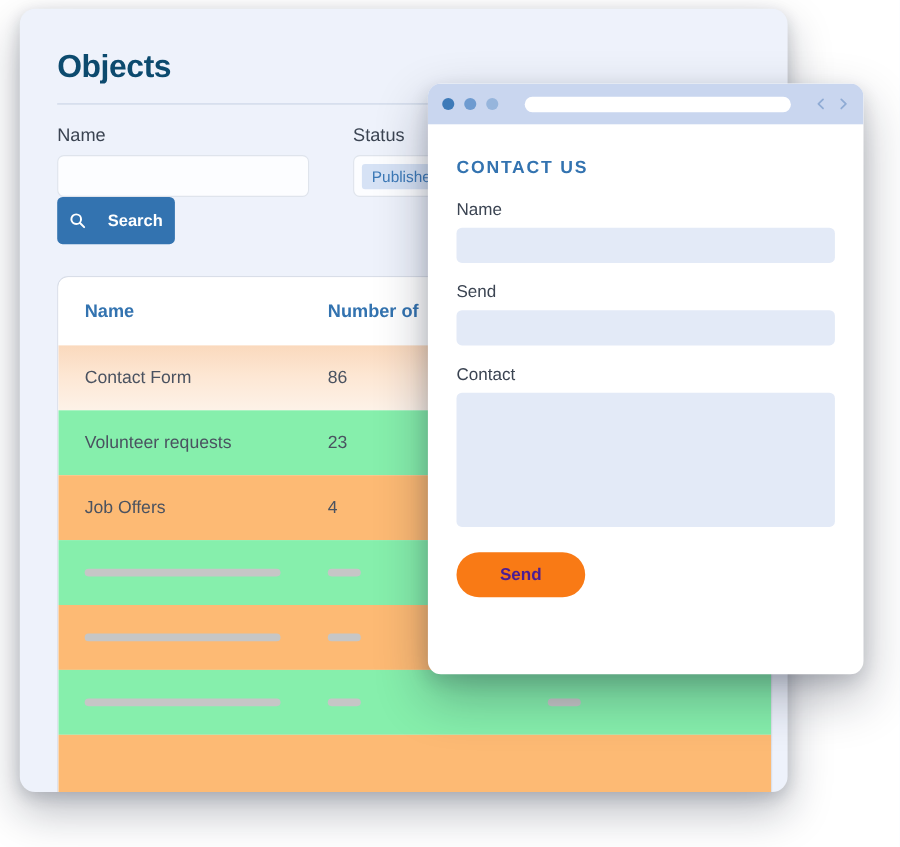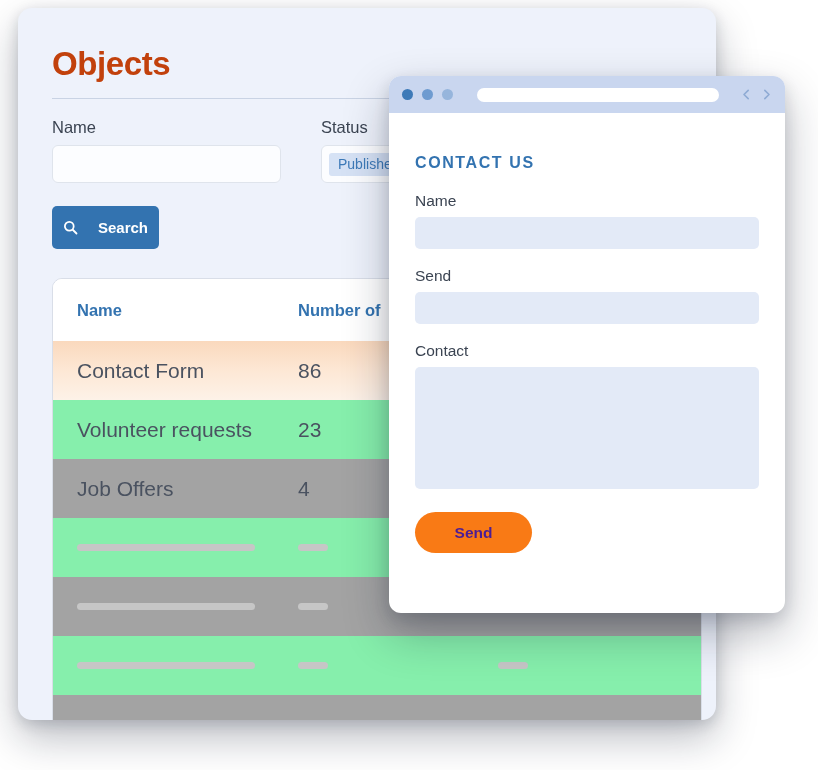--- a/index.html
+++ b/index.html
@@ -31,23 +31,23 @@
     box-shadow: 0 18px 40px rgba(15, 23, 42, 0.28),
                 0 4px 14px rgba(15, 23, 42, 0.16);
     overflow: hidden;
   }
 
   .objects-inner {
     padding: 38px 34px 0 34px;
   }
 
   .page-title {
-    font-size: 33px;
+    font-size: 29px;
     font-weight: 700;
-    color: #c2410c;
+    color: #0c4a6e;
     letter-spacing: -0.4px;
     line-height: 1.1;
   }
 
   .title-rule {
     margin-top: 16px;
     height: 1px;
     background: #c9d3e4;
   }
 
@@ -103,21 +103,20 @@
   }
   .chip-x {
     font-size: 13px;
     color: #3d7ab8;
     line-height: 1;
     cursor: pointer;
   }
 
   
   .search-btn {
-    margin-top: 23px;
     height: 43px;
     width: 107px;
     background: #3373b0;
     border: none;
     border-radius: 5px;
     color: #ffffff;
     font-size: 15px;
     font-weight: 700;
     display: inline-flex;
     align-items: center;
@@ -154,26 +153,26 @@
   .col-name   { width: 245px; padding-left: 24px; }
   .col-number { width: 200px; }
   .col-third  { flex: 1; }
 
   .tr {
     display: flex;
     align-items: center;
     height: 59px;
   }
   .tr .td {
-    font-size: 21px;
+    font-size: 16px;
     color: #4a5260;
     line-height: 1;
   }
   .row-white { background: #86efac; }
-  .row-alt   { background: #a3a3a3; }
+  .row-alt   { background: #fdba74; }
   .row-hl {
     background: linear-gradient(180deg, #fad9bd 0%, #fde7d4 48%, #fdf2e8 100%);
   }
 
   
   .sk {
     height: 7px;
     border-radius: 4px;
     background: #c6c6c6;
   }
@@ -216,21 +215,21 @@
     margin: 0 12px 0 14px;
   }
   .nav-arrows {
     display: flex;
     gap: 9px;
     color: #8fabd4;
     align-items: center;
   }
   .nav-arrows svg { display: block; }
 
-  .browser-body { padding: 10px 26px 0 26px; margin-top: 32px; }
+  .browser-body { padding: 32px 26px 0 26px; }
 
   .contact-heading {
     font-size: 16px;
     font-weight: 700;
     letter-spacing: 1.6px;
     color: #3373b0;
     margin-bottom: 21px;
     line-height: 1;
   }
 

